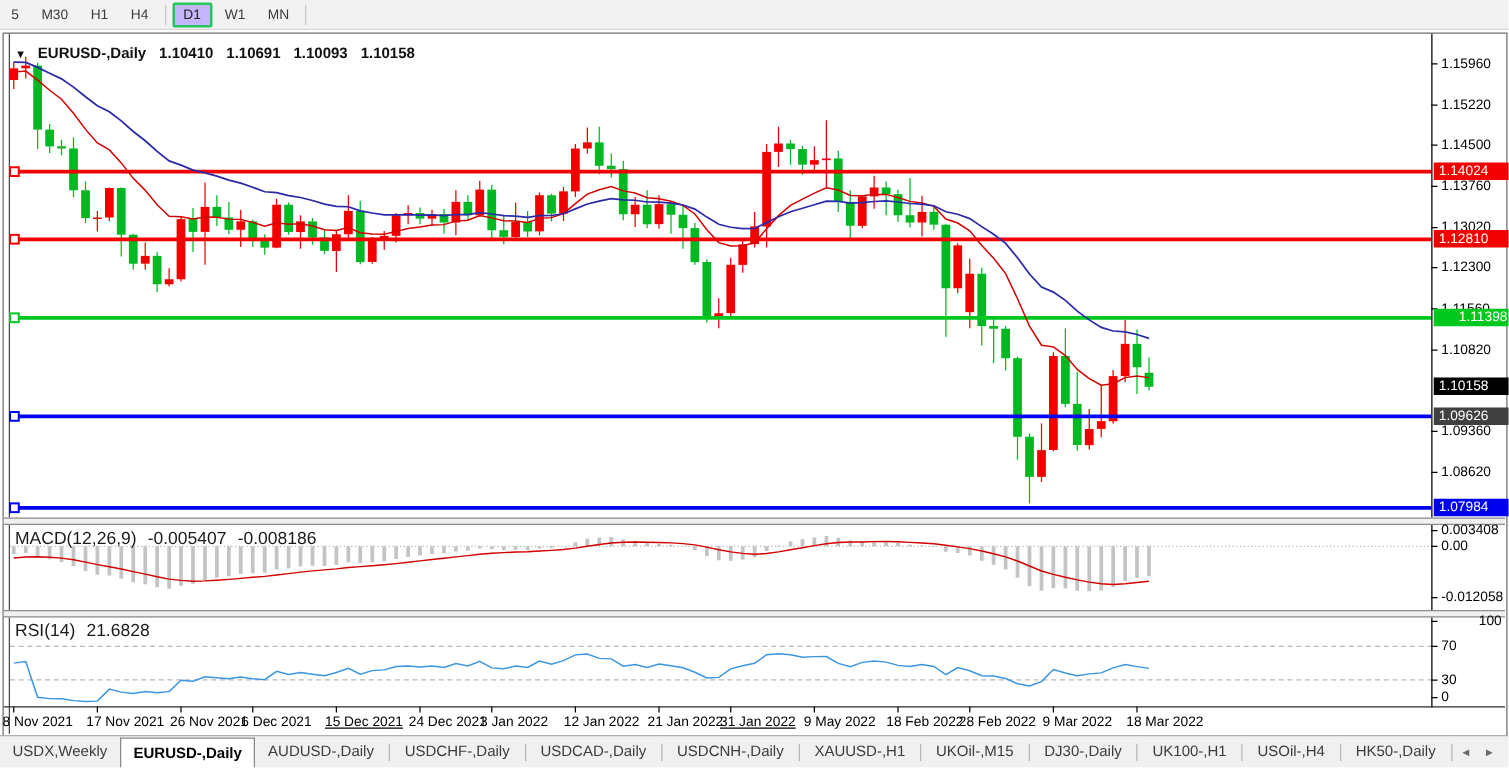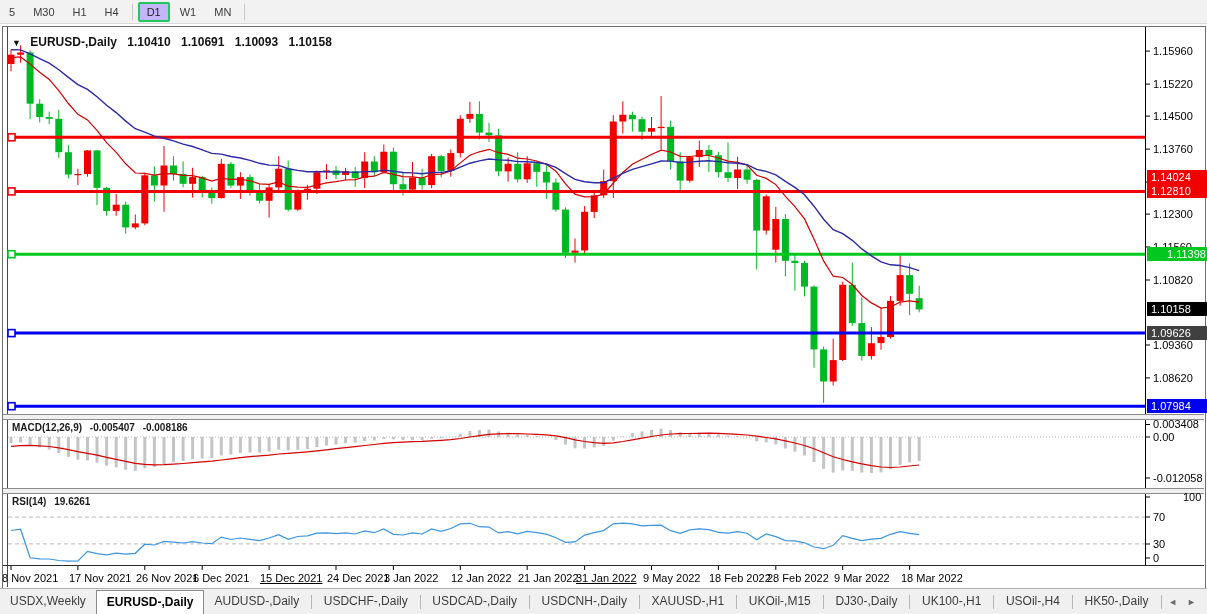--- a/index.html
+++ b/index.html
@@ -20,21 +20,21 @@
   #axis-topline{position:absolute;left:3px;top:565px;width:1201px;height:1px;background:#2b2b2b;}
   
   #plot{position:absolute;left:0;top:0;}
   
   .ax{position:absolute;font-size:11px;line-height:12px;color:#000;white-space:nowrap;}
   .badge{position:absolute;left:1147px;width:57px;height:14px;font-size:11px;line-height:14px;
          color:#fff;padding-left:4px;white-space:nowrap;}
   #title{position:absolute;left:12px;top:35px;font-size:12px;font-weight:bold;color:#111;}
   #title .v{margin-left:7px;font-weight:bold;}
   #title #sym{margin-left:6px;}
-  .ind-label{position:absolute;left:12px;font-size:10px;color:#1a1a1a;font-weight:bold;}
+  .ind-label{position:absolute;left:12px;font-size:14px;color:#1a1a1a;}
   .ind-label span{margin-right:5px;}
   
   #tabbar{position:absolute;left:0;top:588px;width:1207px;height:26px;background:#f0f0f0;
           border-top:1px solid #aeaeae;display:flex;align-items:stretch;}
   .tab{font-size:12px;color:#3c3c3c;padding:5px 10px 16px 10px;cursor:default;white-space:nowrap;}
   .tab.active{background:#fff;border:1px solid #8a8a8a;border-bottom:none;font-weight:bold;color:#000;
               margin-top:1px;padding-top:4px;}
   .tab-sep{width:1px;height:14px;background:#b5b5b5;margin:auto 2px;}
   #tab-arrows{margin-left:auto;display:flex;align-items:center;padding-right:6px;color:#6a6a6a;font-size:9px;}
   #tab-arrows span{padding:0 5px;}
@@ -432,21 +432,21 @@
   </div>
 
   <div class="ind-label" style="top:422px">
     <span>MACD(12,26,9)</span>
     <span>-0.005407</span>
     <span>-0.008186</span>
   </div>
 
   <div class="ind-label" style="top:496px">
     <span>RSI(14)</span>
-    <span>19.6261</span>
+    <span>21.6828</span>
   </div>
 
   <div id="labels">
       <div class="ax" style="left: 1153px; top: 45px;">1.15960</div>
       <div class="ax" style="left: 1153px; top: 78px; text-align: right;">1.15220</div>
       <div class="ax" style="left: 1153px; top: 110px;">1.14500</div>
       <div class="ax" style="left: 1153px; top: 143px;">1.13760</div>
       <div class="ax" style="left: 1153px; top: 176px;">1.13020</div>
       <div class="ax" style="left: 1153px; top: 208px;">1.12300</div>
       <div class="ax" style="left: 1153px; top: 241px;">1.11560</div>
@@ -468,21 +468,21 @@
       <div class="ax" style="left: 327px; top: 572px;">24 Dec 2021</div>
       <div class="ax" style="left: 384px; top: 572px;">3 Jan 2022</div>
       <div class="ax" style="left: 451px; top: 572px;">12 Jan 2022</div>
       <div class="ax" style="left: 518px; top: 572px;">21 Jan 2022</div>
       <div class="ax" style="left: 576px; top: 572px; text-decoration: underline;">31 Jan 2022</div>
       <div class="ax" style="left: 643px; top: 572px;">9 May 2022</div>
       <div class="ax" style="left: 709px; top: 572px;">18 Feb 2022</div>
       <div class="ax" style="left: 767px; top: 572px;">28 Feb 2022</div>
       <div class="ax" style="left: 834px; top: 572px;">9 Mar 2022</div>
       <div class="ax" style="left: 901px; top: 572px;">18 Mar 2022</div>
-      <div class="badge" style="left: 1147px; top: 130px; background: rgb(242, 0, 0); margin-top: 40px;">1.14024</div>
+      <div class="badge" style="left: 1147px; top: 130px; background: rgb(242, 0, 0);">1.14024</div>
       <div class="badge" style="left: 1147px; top: 184px; background: rgb(242, 0, 0);">1.12810</div>
       <div class="badge" style="left: 1147px; top: 247px; background: rgb(0, 200, 30); padding-left: 20px;">1.11398</div>
       <div class="badge" style="left: 1147px; top: 326px; background: #404040;">1.09626</div>
       <div class="badge" style="left: 1147px; top: 399px; background: rgb(0, 0, 240);">1.07984</div>
       <div class="badge" style="left: 1147px; top: 302px; background: rgb(0, 0, 0);">1.10158</div>
     </div>
 
   <div id="tabbar">
       <span class="tab">USDX,Weekly</span>
       <span class="tab active">EURUSD-,Daily</span>

